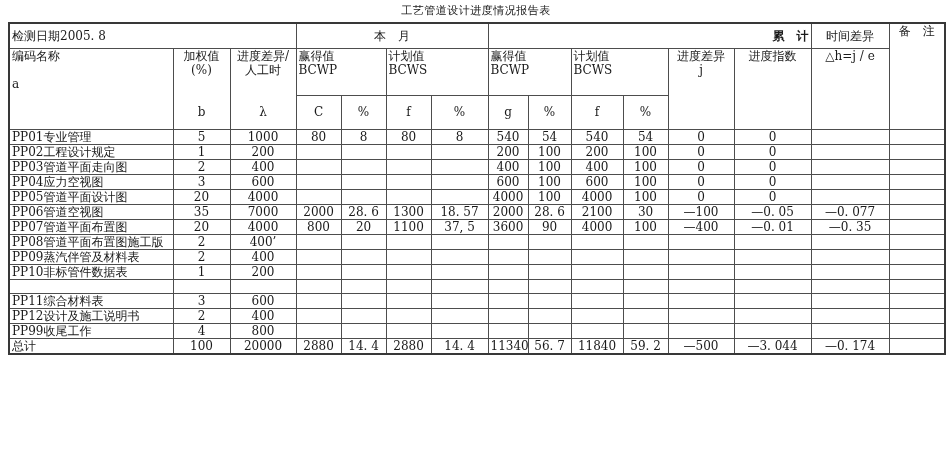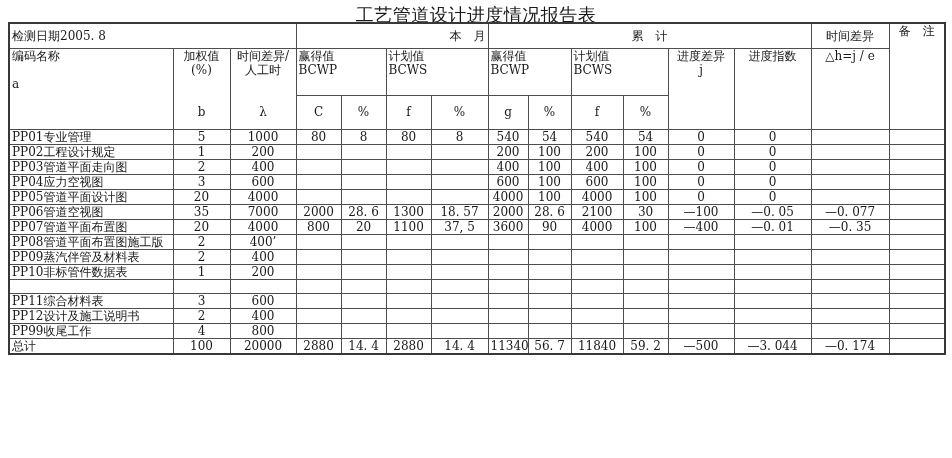--- a/index.html
+++ b/index.html
@@ -6,42 +6,42 @@
     margin: 0; padding: 0;
     width: 952px; height: 458px;
     background: #ffffff;
     overflow: hidden;
     font-family: "DejaVu Serif", "Liberation Serif", serif;
     color: #1a1a1a;
   }
   .page { position: relative; width: 952px; height: 458px; }
   .title {
     position: absolute; top: 3px; left: 0; width: 952px;
-    text-align: center; font-size: 18px; letter-spacing: 0.5px;
+    text-align: center; font-size: 11px; letter-spacing: 0.5px;
   }
   table.report {
     position: absolute; left: 8px; top: 22px;
     width: 936px;
     border-collapse: collapse; table-layout: fixed;
     border: 2px solid #383838;
   }
   table.report td {
     border: 1px solid #4d4d4d;
     font-size: 12px;
     padding: 0 2px;
     overflow: hidden;
     line-height: 14px;
   }
   
   tr.r1 { height: 25px; }
   tr.r2 { height: 47px; }
   tr.r3 { height: 34px; }
   td.date-cell { text-align: left; padding-left: 22px; vertical-align: middle; }
-  td.group-month { text-align: right; padding-left: 20px; vertical-align: middle; }
-  td.group-cum { text-align: center; padding-left: 32px; vertical-align: middle; }
+  td.group-month { text-align: center; padding-left: 20px; vertical-align: middle; }
+  td.group-cum { text-align: right; padding-left: 32px; vertical-align: middle; font-weight: bold; }
   td.center-mid { text-align: center; vertical-align: middle; }
   td.pre { white-space: pre; vertical-align: top; padding-top: 4px; }
   td.top-left { text-align: left; padding-left: 7px; }
   td.top-center { text-align: center; }
   td.hdr-top { vertical-align: top; padding-top: 10px; text-align: center; white-space: pre; }
   td.remark-cell { vertical-align: top; padding-top: 31px; text-align: center; margin-left: 24px; }
   td.letter { text-align: center; vertical-align: middle; }
   
   tbody tr { height: 14px; }
   td.name-cell { text-align: left; vertical-align: middle; white-space: nowrap; }
@@ -84,21 +84,21 @@
       </tr>
       <tr class="r2">
         <td rowspan="2" class="pre top-left">编码名称
 
 a</td>
         <td rowspan="2" class="pre top-center">加权值
 (%)
 
 
 b</td>
-        <td rowspan="2" class="pre top-center">时间差异/
+        <td rowspan="2" class="pre top-center">进度差异/
 人工时
 
 
 λ</td>
         <td colspan="2" class="pre top-left">赢得值
 BCWP</td>
         <td colspan="2" class="pre top-left">计划值
 BCWS</td>
         <td colspan="2" class="pre top-left">赢得值
 BCWP</td>

